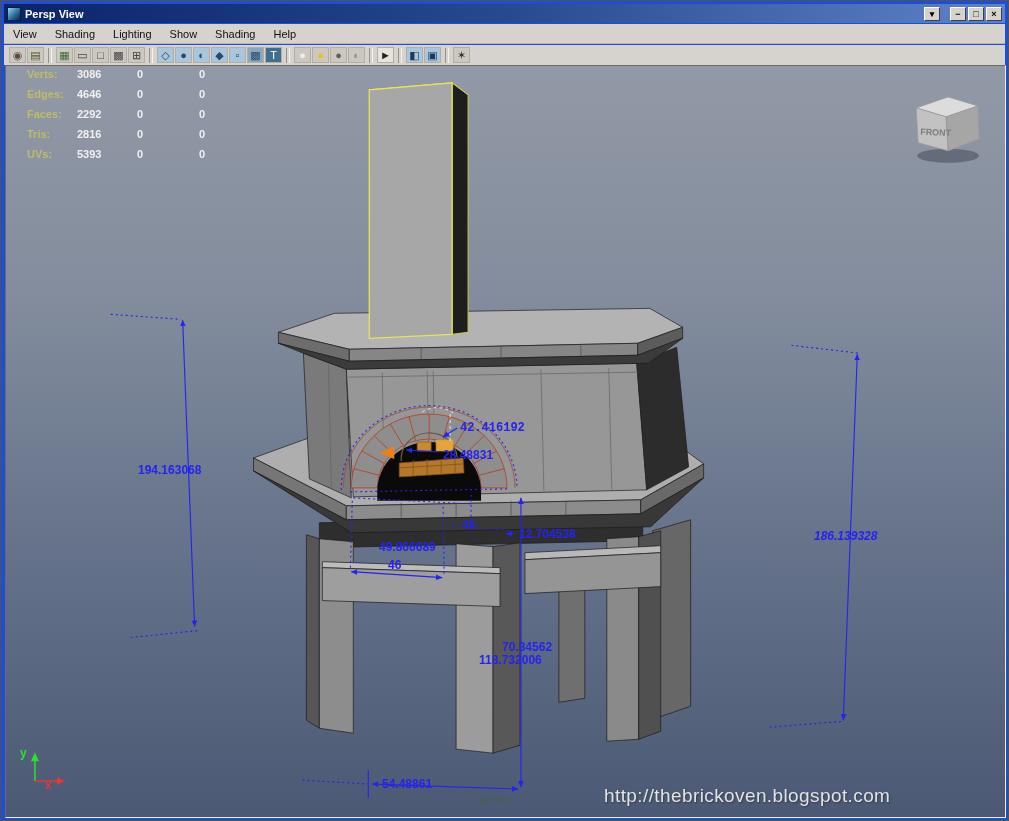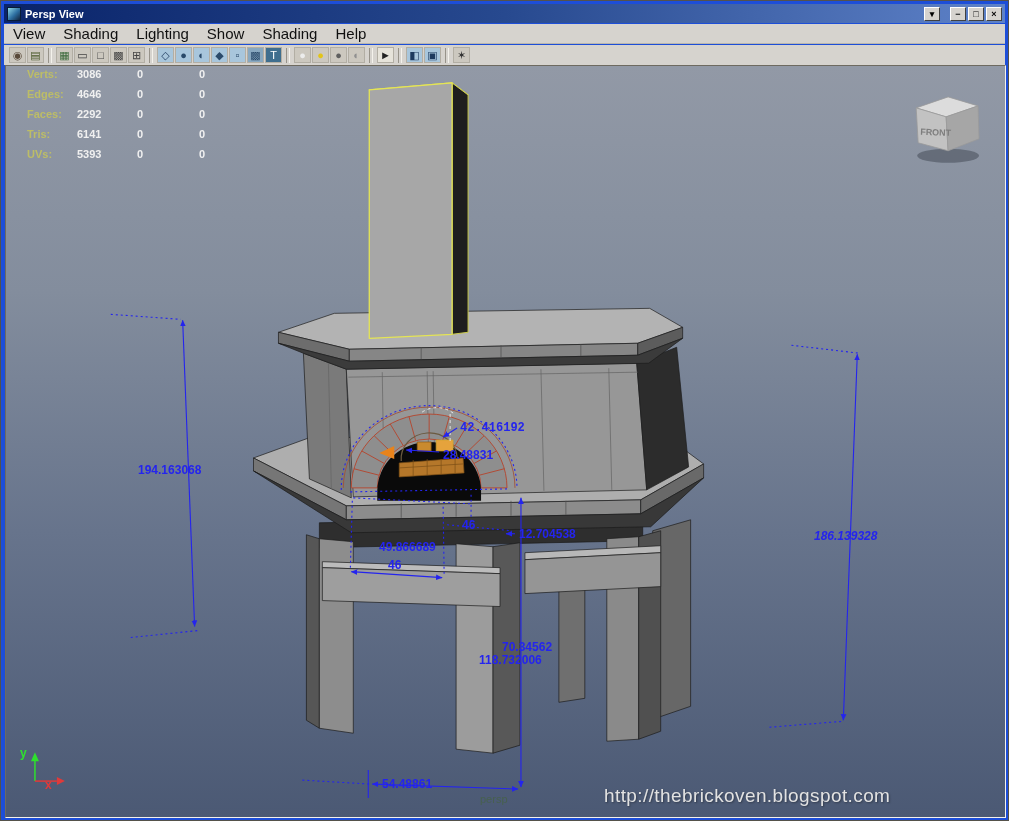--- a/index.html
+++ b/index.html
@@ -12,21 +12,21 @@
   .win-icon{width:12px;height:12px;margin-right:4px;flex:none;
     background:linear-gradient(135deg,#8fd8e8,#2d6ea0 55%,#12243d);border:1px solid #081c38;}
   .title-text{font-size:11px;font-weight:bold;white-space:nowrap;}
   .tb-buttons{margin-left:auto;display:flex;align-items:center;gap:2px;}
   .tbtn{width:16px;height:14px;font-size:9px;line-height:10px;padding:0;margin:0;
     background:#d6d3ce;border:1px solid;border-color:#ffffff #404040 #404040 #ffffff;
     color:#000;font-family:inherit;font-weight:bold;cursor:default;}
   .tb-gap{width:6px;}
   .menubar{position:absolute;left:3px;top:23px;width:1001px;height:20px;background:#d6d3ce;
     display:flex;align-items:center;border-bottom:1px solid #b9b6ae;box-sizing:border-box;}
-  .menu-item{font-size:15px;color:#101010;padding:2px 9px;}
+  .menu-item{font-size:11px;color:#101010;padding:2px 9px;}
   .toolbar{position:absolute;left:3px;top:44px;width:1001px;height:20px;background:#d6d3ce;
     display:flex;align-items:center;gap:1px;padding-left:5px;box-sizing:border-box;}
   .tool-icon{width:17px;height:16px;flex:none;display:flex;align-items:center;justify-content:center;
     font-size:11px;background:#ccc8bf;border:1px solid #b2aea4;box-sizing:border-box;}
   .tool-icon span{line-height:1;}
   .tool-sep{width:2px;height:15px;border-left:1px solid #97938a;border-right:1px solid #f4f2ec;margin:0 3px;flex:none;}
   
   .viewport{position:absolute;left:4px;top:64px;width:1001px;height:753px;box-sizing:border-box;
     background:linear-gradient(180deg,#9299a6 0%,#838d9d 30%,#67748c 62%,#4b5974 100%);
     border:1px solid;border-color:#6e6a60 #f4f2ec #f4f2ec #6e6a60;}
@@ -276,21 +276,21 @@
           <span class="hud-value">0</span>
         </div>
         <div class="hud-row">
           <span class="hud-label">Faces:</span>
           <span class="hud-value">2292</span>
           <span class="hud-value">0</span>
           <span class="hud-value">0</span>
         </div>
         <div class="hud-row">
           <span class="hud-label">Tris:</span>
-          <span class="hud-value">6141</span>
+          <span class="hud-value">2816</span>
           <span class="hud-value">0</span>
           <span class="hud-value">0</span>
         </div>
         <div class="hud-row">
           <span class="hud-label">UVs:</span>
           <span class="hud-value">5393</span>
           <span class="hud-value">0</span>
           <span class="hud-value">0</span>
         </div>
       </div>

